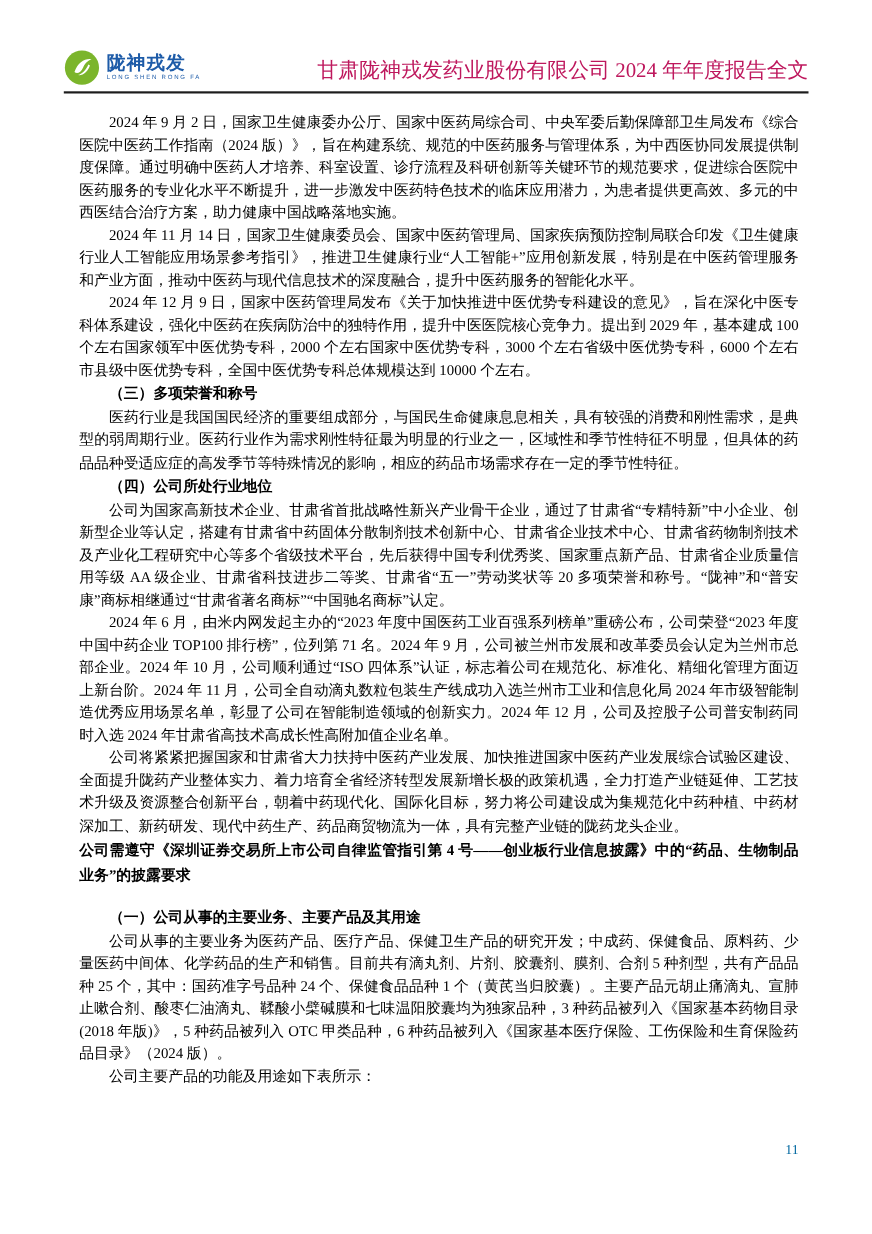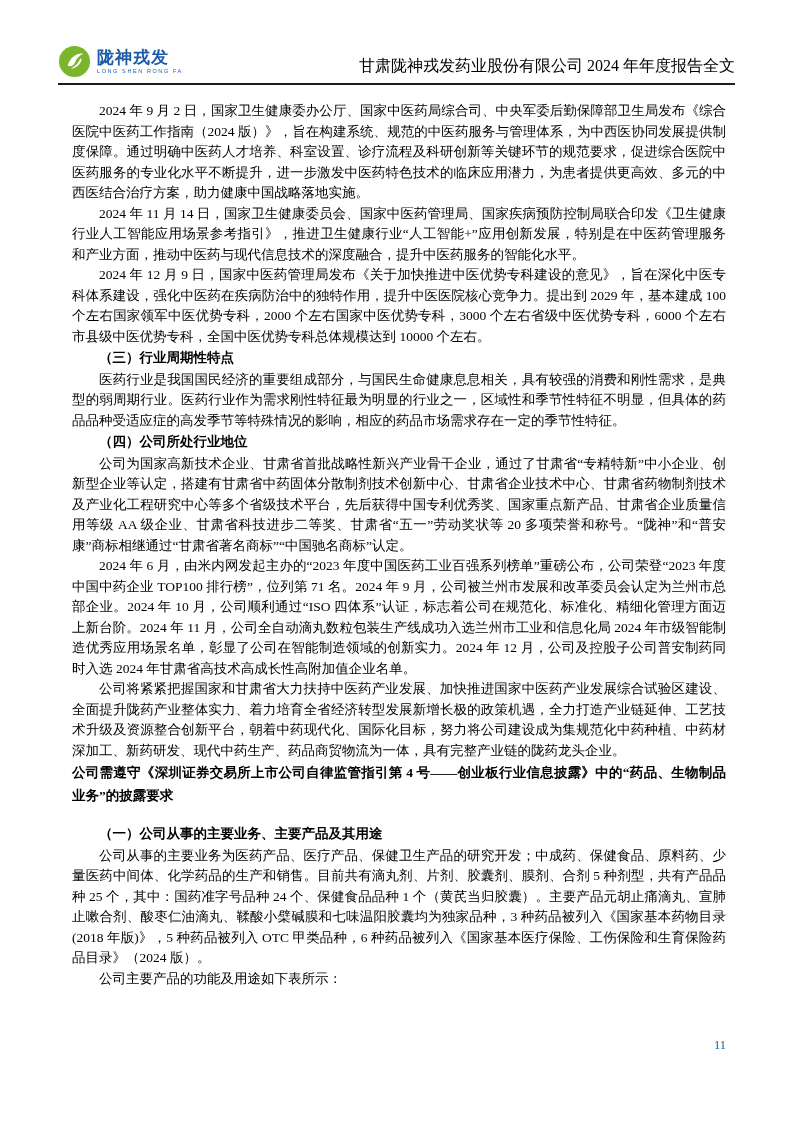--- a/index.html
+++ b/index.html
@@ -34,22 +34,22 @@
   }
   .logo-en {
     font-family: "Liberation Sans", "DejaVu Sans", sans-serif;
     font-size: 5.5px;
     letter-spacing: 1.6px;
     color: #1d5ba8;
     margin-top: 3px;
     white-space: nowrap;
   }
   .hdr-title {
-    font-size: 16px;
-    color: #000000;
+    font-size: 19px;
+    color: #be185d;
     padding-bottom: 1px;
     white-space: nowrap;
     margin-left: 28px;
   }
   .hdr-rule {
     margin: 5px 58px 0 58px;
     border: none;
     border-top: 2.6px solid #1c1c1c;
     height: 0;
   }
@@ -107,21 +107,21 @@
     </div>
     <div class="hdr-title">甘肃陇神戎发药业股份有限公司 2024 年年度报告全文</div>
   </header>
 
   <hr class="hdr-rule">
 
   <main class="doc" id="doc-main">
     <p class="para">2024 年 9 月 2 日，国家卫生健康委办公厅、国家中医药局综合司、中央军委后勤保障部卫生局发布《综合医院中医药工作指南（2024 版）》，旨在构建系统、规范的中医药服务与管理体系，为中西医协同发展提供制度保障。通过明确中医药人才培养、科室设置、诊疗流程及科研创新等关键环节的规范要求，促进综合医院中医药服务的专业化水平不断提升，进一步激发中医药特色技术的临床应用潜力，为患者提供更高效、多元的中西医结合治疗方案，助力健康中国战略落地实施。</p>
     <p class="para">2024 年 11 月 14 日，国家卫生健康委员会、国家中医药管理局、国家疾病预防控制局联合印发《卫生健康行业人工智能应用场景参考指引》，推进卫生健康行业“人工智能+”应用创新发展，特别是在中医药管理服务和产业方面，推动中医药与现代信息技术的深度融合，提升中医药服务的智能化水平。</p>
     <p class="para">2024 年 12 月 9 日，国家中医药管理局发布《关于加快推进中医优势专科建设的意见》，旨在深化中医专科体系建设，强化中医药在疾病防治中的独特作用，提升中医医院核心竞争力。提出到 2029 年，基本建成 100 个左右国家领军中医优势专科，2000 个左右国家中医优势专科，3000 个左右省级中医优势专科，6000 个左右市县级中医优势专科，全国中医优势专科总体规模达到 10000 个左右。</p>
-    <p class="h3">（三）行业周期性特点</p>
+    <p class="h3">（三）多项荣誉和称号</p>
     <p class="para">医药行业是我国国民经济的重要组成部分，与国民生命健康息息相关，具有较强的消费和刚性需求，是典型的弱周期行业。医药行业作为需求刚性特征最为明显的行业之一，区域性和季节性特征不明显，但具体的药品品种受适应症的高发季节等特殊情况的影响，相应的药品市场需求存在一定的季节性特征。</p>
     <p class="h3">（四）公司所处行业地位</p>
     <p class="para">公司为国家高新技术企业、甘肃省首批战略性新兴产业骨干企业，通过了甘肃省“专精特新”中小企业、创新型企业等认定，搭建有甘肃省中药固体分散制剂技术创新中心、甘肃省企业技术中心、甘肃省药物制剂技术及产业化工程研究中心等多个省级技术平台，先后获得中国专利优秀奖、国家重点新产品、甘肃省企业质量信用等级 AA 级企业、甘肃省科技进步二等奖、甘肃省“五一”劳动奖状等 20 多项荣誉和称号。“陇神”和“普安康”商标相继通过“甘肃省著名商标”“中国驰名商标”认定。</p>
     <p class="para">2024 年 6 月，由米内网发起主办的“2023 年度中国医药工业百强系列榜单”重磅公布，公司荣登“2023 年度中国中药企业 TOP100 排行榜”，位列第 71 名。2024 年 9 月，公司被兰州市发展和改革委员会认定为兰州市总部企业。2024 年 10 月，公司顺利通过“ISO 四体系”认证，标志着公司在规范化、标准化、精细化管理方面迈上新台阶。2024 年 11 月，公司全自动滴丸数粒包装生产线成功入选兰州市工业和信息化局 2024 年市级智能制造优秀应用场景名单，彰显了公司在智能制造领域的创新实力。2024 年 12 月，公司及控股子公司普安制药同时入选 2024 年甘肃省高技术高成长性高附加值企业名单。</p>
     <p class="para">公司将紧紧把握国家和甘肃省大力扶持中医药产业发展、加快推进国家中医药产业发展综合试验区建设、全面提升陇药产业整体实力、着力培育全省经济转型发展新增长极的政策机遇，全力打造产业链延伸、工艺技术升级及资源整合创新平台，朝着中药现代化、国际化目标，努力将公司建设成为集规范化中药种植、中药材深加工、新药研发、现代中药生产、药品商贸物流为一体，具有完整产业链的陇药龙头企业。</p>
     <p class="note">公司需遵守《深圳证券交易所上市公司自律监管指引第 4 号——创业板行业信息披露》中的“药品、生物制品业务”的披露要求</p>
     <p class="h3">（一）公司从事的主要业务、主要产品及其用途</p>
     <p class="para">公司从事的主要业务为医药产品、医疗产品、保健卫生产品的研究开发；中成药、保健食品、原料药、少量医药中间体、化学药品的生产和销售。目前共有滴丸剂、片剂、胶囊剂、膜剂、合剂 5 种剂型，共有产品品种 25 个，其中：国药准字号品种 24 个、保健食品品种 1 个（黄芪当归胶囊）。主要产品元胡止痛滴丸、宣肺止嗽合剂、酸枣仁油滴丸、鞣酸小檗碱膜和七味温阳胶囊均为独家品种，3 种药品被列入《国家基本药物目录(2018 年版)》，5 种药品被列入 OTC 甲类品种，6 种药品被列入《国家基本医疗保险、工伤保险和生育保险药品目录》（2024 版）。</p>
     <p class="para">公司主要产品的功能及用途如下表所示：</p>
   </main>

